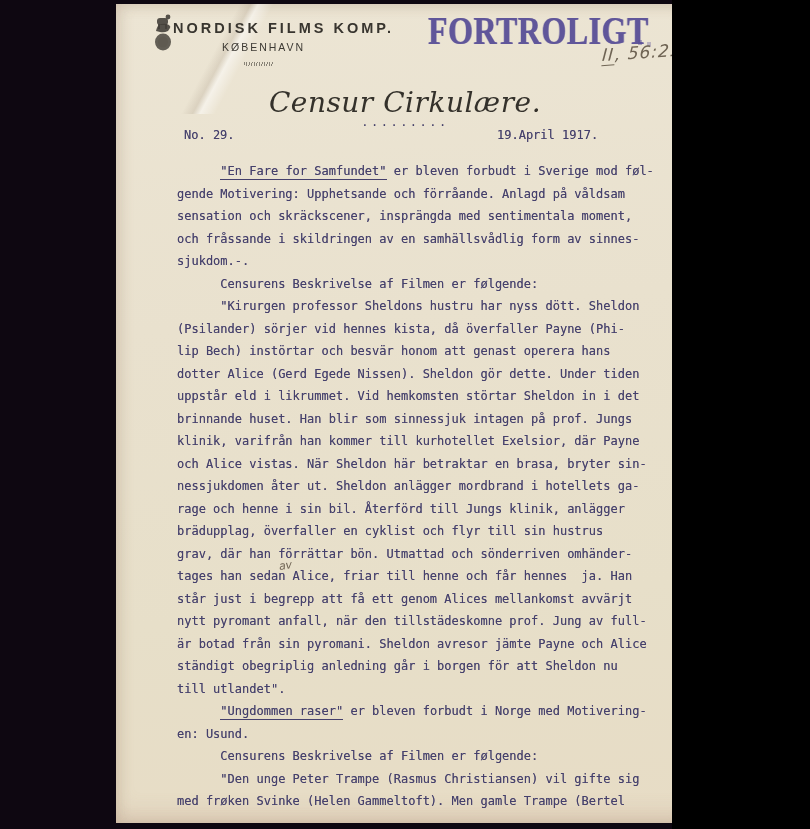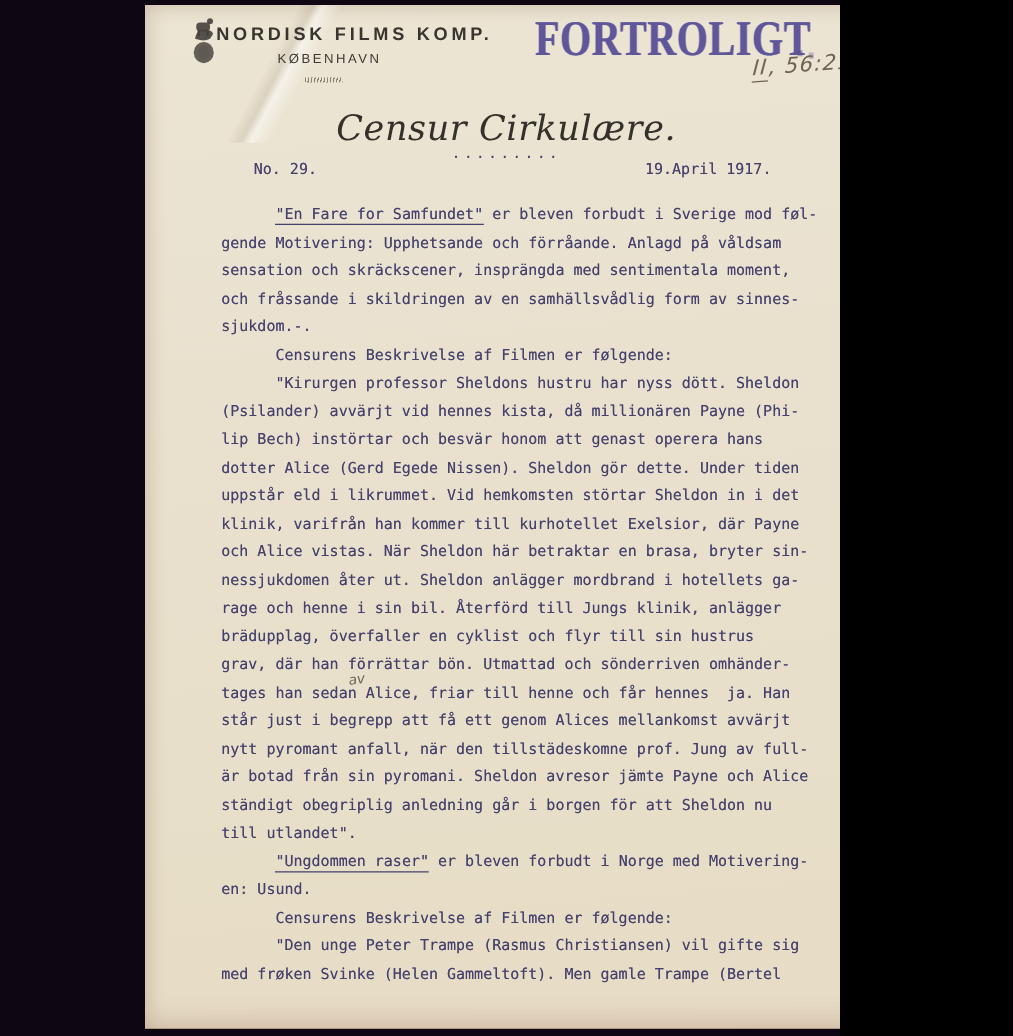--- a/index.html
+++ b/index.html
@@ -27,21 +27,21 @@
   .stamp-artifact{position:absolute;left:522px;top:36px;width:4px;height:5px;
          background:rgba(88,78,151,.45);box-shadow:9px 2px 0 rgba(88,78,151,.32);}
   .handwrite{position:absolute;left:486px;top:37px;font-style:italic;font-size:17px;
          color:#6f6454;letter-spacing:1px;transform:rotate(-4deg) skewX(-8deg);white-space:nowrap;}
   .hw-numeral{border-bottom:1.5px solid #6f6454;padding-right:1px;}
   .doc-title{position:absolute;left:0;top:82px;width:100%;text-align:center;
          font-family:"DejaVu Serif",serif;font-style:italic;font-size:28px;color:#34312b;letter-spacing:.5px;}
   .title-dots{position:absolute;left:0;top:111px;width:100%;text-align:center;
          font-family:"DejaVu Sans Mono",monospace;font-size:12px;letter-spacing:2.5px;color:#45406a;}
   .typed{font-family:"DejaVu Sans Mono",monospace;font-size:12px;color:#45406c;
-         text-shadow:0 0 .5px rgba(69,64,108,.6);margin-left:19px;}
+         text-shadow:0 0 .5px rgba(69,64,108,.6);}
   .doc-no{position:absolute;left:68px;top:124px;}
   .doc-date{position:absolute;left:381px;top:124px;}
   .typed-body{position:absolute;left:61px;top:156px;}
   .typed-line{white-space:pre;height:22.5px;line-height:22.5px;
          font-family:"DejaVu Sans Mono",monospace;font-size:12px;color:#45406c;
          text-shadow:0 0 .5px rgba(69,64,108,.6);}
   .seg-u{border-bottom:1.2px solid currentColor;padding-bottom:1px;}
   .seg-ins{display:inline-block;width:0;overflow:visible;white-space:pre;
          font-family:"DejaVu Sans",sans-serif;font-style:italic;font-size:11px;color:#6f6454;
          text-shadow:none;transform:translate(-6px,-10px) rotate(-8deg);}
@@ -83,24 +83,25 @@
     <div class="typed doc-date">19.April 1917.</div>
 
     <div class="typed-body">
         <div class="typed-line"><span class="seg-p">      </span><span class="seg-u">"En Fare for Samfundet"</span><span class="seg-p"> er bleven forbudt i Sverige mod føl-</span></div>
         <div class="typed-line"><span class="seg-p">gende Motivering: Upphetsande och förråande. Anlagd på våldsam</span></div>
         <div class="typed-line"><span class="seg-p">sensation och skräckscener, insprängda med sentimentala moment,</span></div>
         <div class="typed-line"><span class="seg-p">och fråssande i skildringen av en samhällsvådlig form av sinnes-</span></div>
         <div class="typed-line"><span class="seg-p">sjukdom.-.</span></div>
         <div class="typed-line"><span class="seg-p">      Censurens Beskrivelse af Filmen er følgende:</span></div>
         <div class="typed-line"><span class="seg-p">      "Kirurgen professor Sheldons hustru har nyss dött. Sheldon</span></div>
-        <div class="typed-line"><span class="seg-p">(Psilander) avvärjt vid hennes kista, då millionären Payne (Phi-</span></div>
+        <div class="typed-line"><span class="seg-p">(Psilander) sörjer vid hennes kista, då överfaller Payne (Phi-</span></div>
         <div class="typed-line"><span class="seg-p">lip Bech) instörtar och besvär honom att genast operera hans</span></div>
         <div class="typed-line"><span class="seg-p">dotter Alice (Gerd Egede Nissen). Sheldon gör dette. Under tiden</span></div>
         <div class="typed-line"><span class="seg-p">uppstår eld i likrummet. Vid hemkomsten störtar Sheldon in i det</span></div>
+        <div class="typed-line"><span class="seg-p">brinnande huset. Han blir som sinnessjuk intagen på prof. Jungs</span></div>
         <div class="typed-line"><span class="seg-p">klinik, varifrån han kommer till kurhotellet Exelsior, där Payne</span></div>
         <div class="typed-line"><span class="seg-p">och Alice vistas. När Sheldon här betraktar en brasa, bryter sin-</span></div>
         <div class="typed-line"><span class="seg-p">nessjukdomen åter ut. Sheldon anlägger mordbrand i hotellets ga-</span></div>
         <div class="typed-line"><span class="seg-p">rage och henne i sin bil. Återförd till Jungs klinik, anlägger</span></div>
         <div class="typed-line"><span class="seg-p">brädupplag, överfaller en cyklist och flyr till sin hustrus</span></div>
         <div class="typed-line"><span class="seg-p">grav, där han förrättar bön. Utmattad och sönderriven omhänder-</span></div>
         <div class="typed-line"><span class="seg-p">tages han sedan</span><span class="seg-ins">av</span><span class="seg-p"> Alice, friar till henne och får hennes  ja. Han</span></div>
         <div class="typed-line"><span class="seg-p">står just i begrepp att få ett genom Alices mellankomst avvärjt</span></div>
         <div class="typed-line"><span class="seg-p">nytt pyromant anfall, när den tillstädeskomne prof. Jung av full-</span></div>
         <div class="typed-line"><span class="seg-p">är botad från sin pyromani. Sheldon avresor jämte Payne och Alice</span></div>

